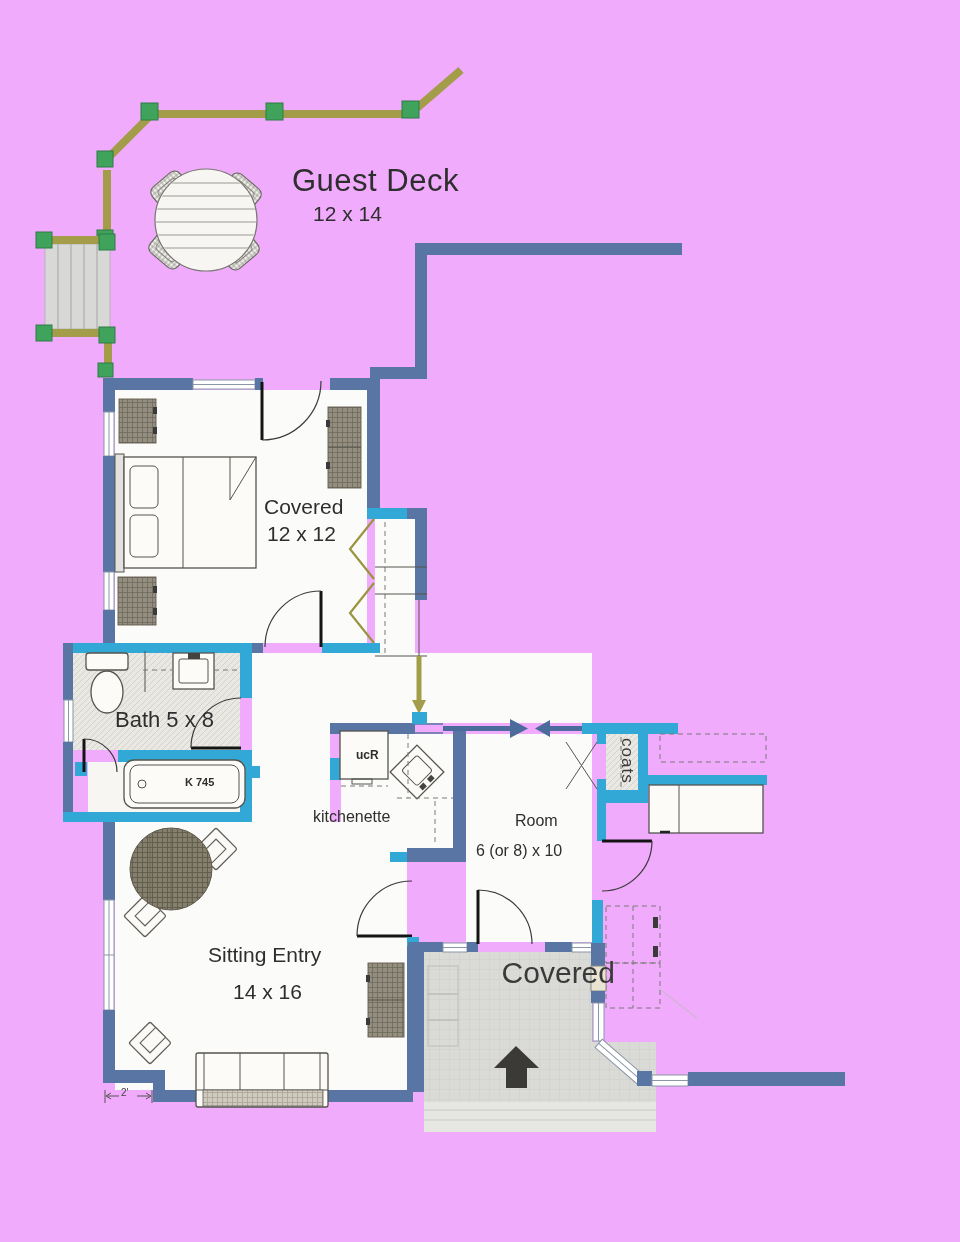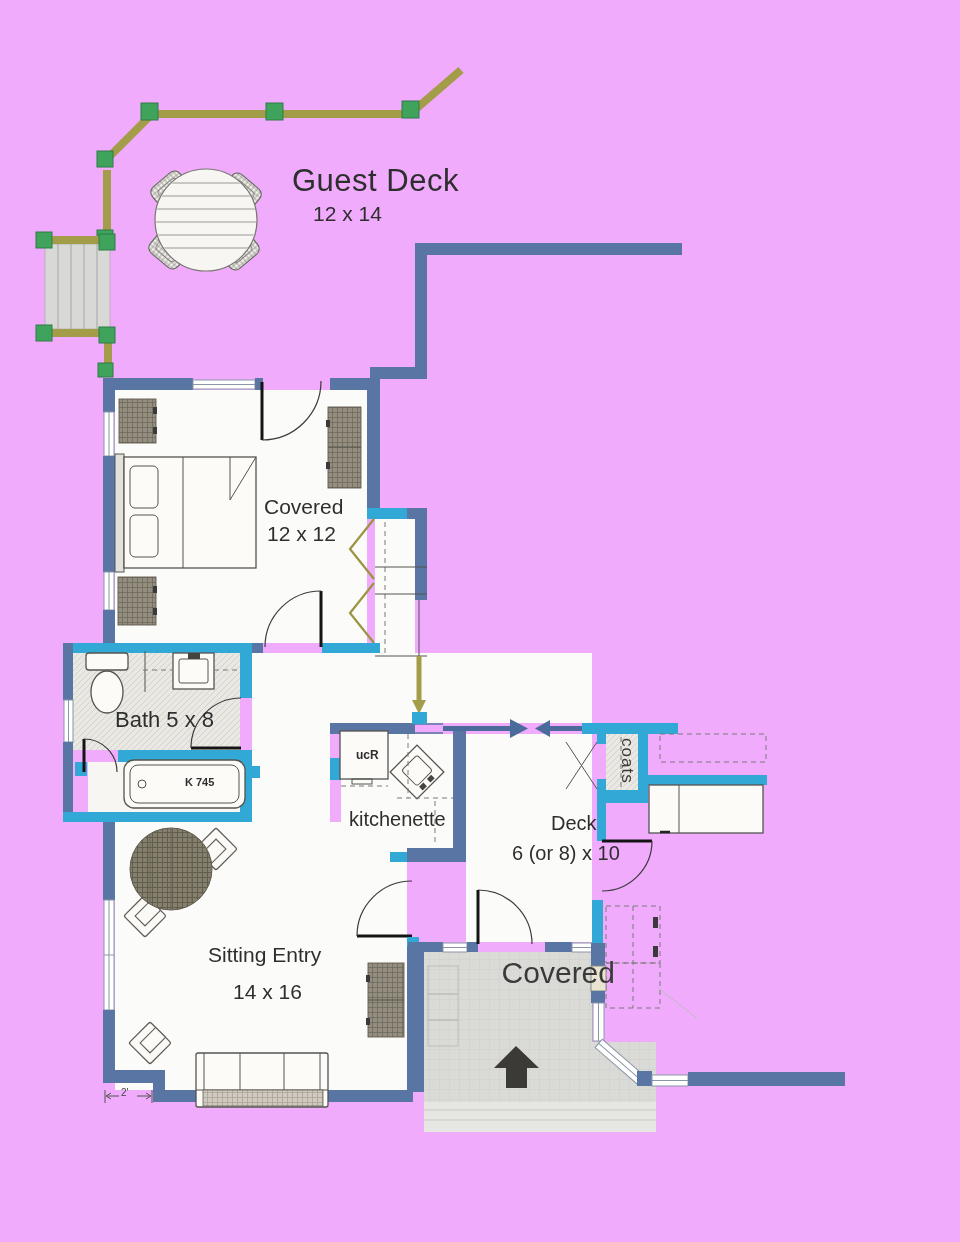--- a/index.html
+++ b/index.html
@@ -2,21 +2,21 @@
 <html><head>
 <meta charset="utf-8">
 <style>
   html,body{margin:0;padding:0;background:#e9e8e5;}
   #page{position:relative;width:960px;height:1242px;background:#f0abfc;overflow:hidden;
         font-family:"Liberation Sans", sans-serif;color:#2d2d2d;}
   #plan-svg{position:absolute;left:0;top:0;}
   .lbl{position:absolute;white-space:nowrap;color:#2e2e2e;}
   .lbl-xl{font-size:31px;letter-spacing:.5px;}
   .lbl-lg{font-size:21px;}
-  .lbl-md{font-size:20px;margin-left:36px;}
+  .lbl-md{font-size:16px;}
   .lbl-sm{font-size:11px;font-weight:bold;}
   .lbl-entry{font-size:30px;color:#3a3a3a;width:165px;text-align:center;left:450px;}
   .lbl-total{font-size:22px;font-weight:bold;letter-spacing:.3px;color:#3a3a3a;}
   .lbl-coats{font-size:17px;transform:rotate(90deg);transform-origin:0 0;letter-spacing:1px;color:#3a3a3a;}
   .lbl-dim{font-size:10px;color:#444;}
   
   .wb{fill:#5875a3;} .wc{fill:#31a8d6;} .olv{fill:#a39d4a;}
   .grn{fill:#3fa35b;stroke:#2e7d46;stroke-width:1;}
   .win{fill:#ffffff;stroke:#8a96a6;stroke-width:1;}
   .winl{stroke:#8a96a6;stroke-width:1;fill:none;}
@@ -386,21 +386,21 @@
 
   <div class="lbl lbl-lg" style="left:264px;top:495px;">Covered</div>
   <div class="lbl lbl-lg" style="left:267px;top:522px;">12 x 12</div>
 
   <div class="lbl" style="left:115px;top:707px;font-size:22px;">Bath 5 x 8</div>
   <div class="lbl lbl-sm" style="left:185px;top:776px;">K 745</div>
 
   <div class="lbl" style="left:356px;top:748px;font-size:12px;font-weight:bold;">ucR</div>
   <div class="lbl lbl-md" style="left:313px;top:808px;">kitchenette</div>
 
-  <div class="lbl lbl-md" style="left:515px;top:812px;">Deck</div>
+  <div class="lbl lbl-md" style="left:515px;top:812px;">Room</div>
   <div class="lbl lbl-md" style="left:476px;top:842px;">6 (or 8) x 10</div>
 
   <div class="lbl lbl-coats" style="left:637px;top:738px;">coats</div>
 
   <div class="lbl lbl-lg" style="left:208px;top:943px;">Sitting Entry</div>
   <div class="lbl lbl-lg" style="left:233px;top:980px;text-align:center;">14 x 16</div>
 
   <div class="lbl lbl-entry" style="top:956px;text-align:right;">Covered</div>
 
   <div class="lbl lbl-dim" style="left:121px;top:1087px;">2'</div>

